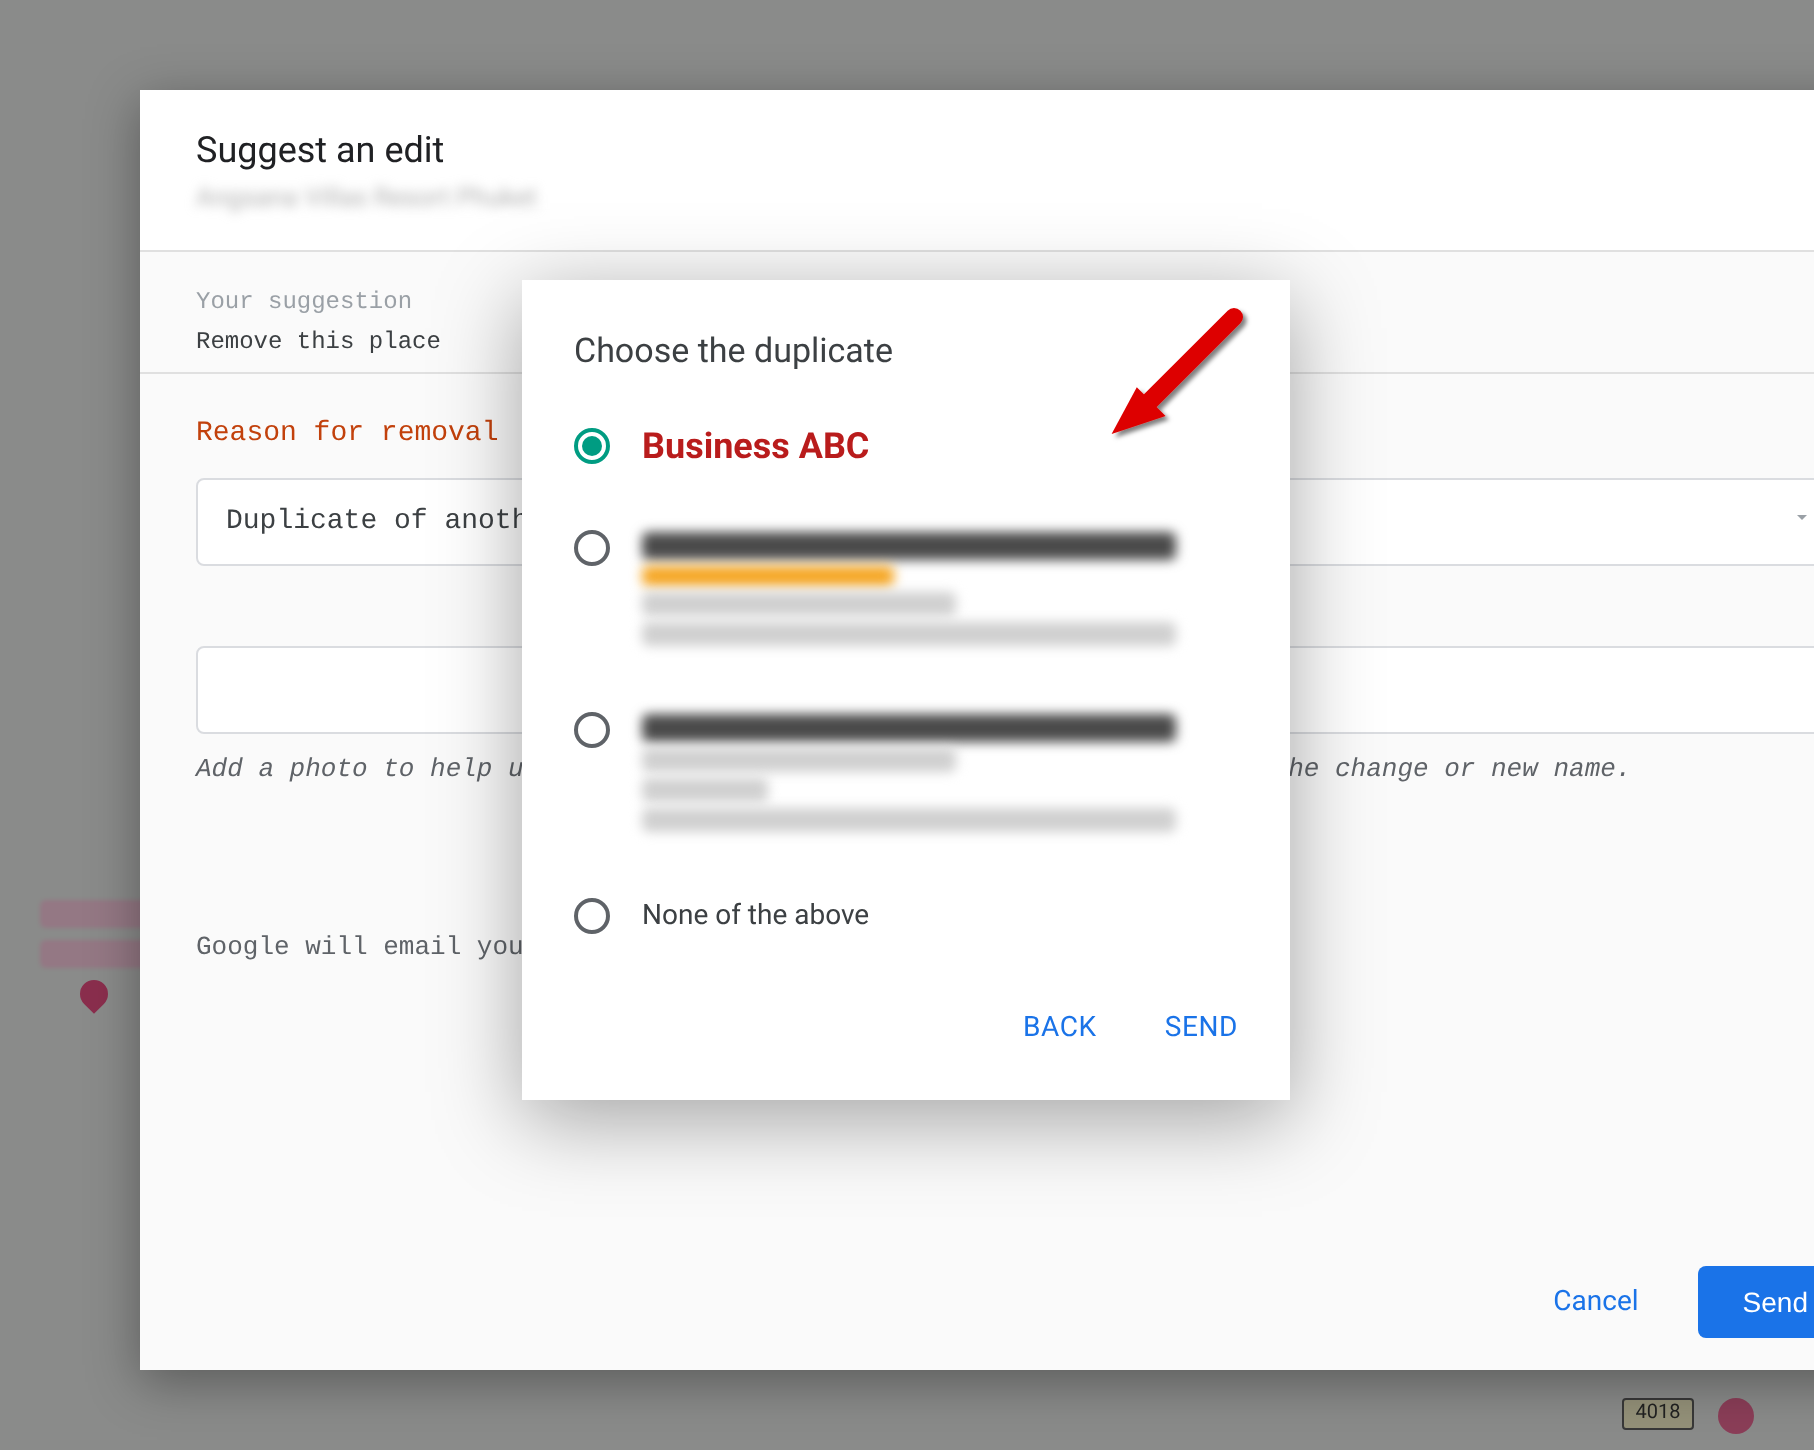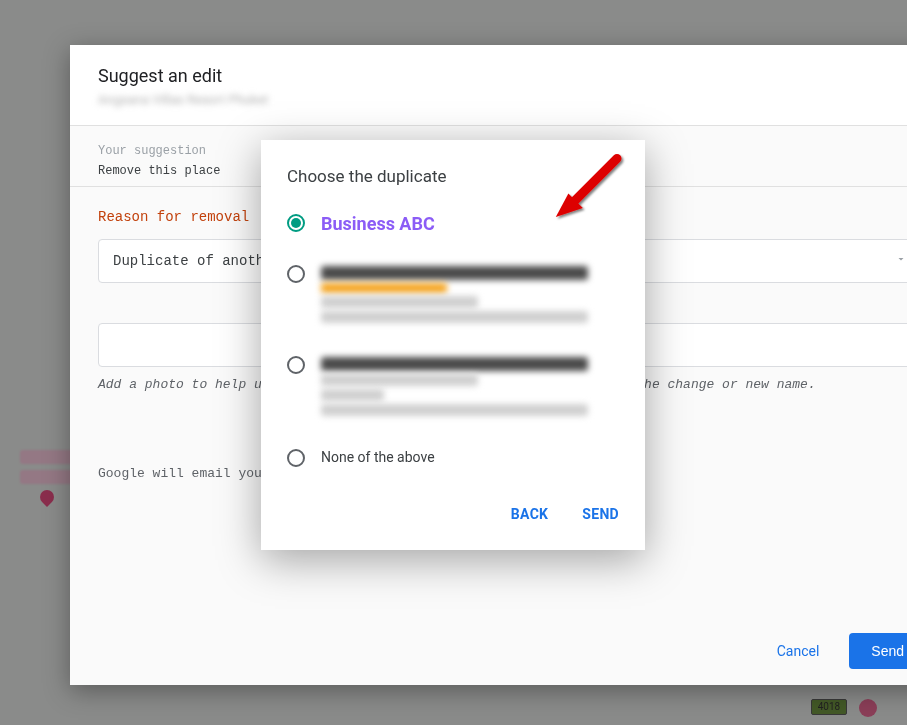--- a/index.html
+++ b/index.html
@@ -7,21 +7,21 @@
   .map-bg {
     position: absolute; inset: 0;
     background: #e8ebe8;
   }
   .map-bg .water { position: absolute; background: #a3ccff; }
   .map-bg .w1 { top: 120px; right: 0; width: 70px; height: 90px; border-radius: 40% 0 0 60%; }
   .map-bg .w2 { top: 380px; right: 0; width: 60px; height: 120px; border-radius: 50% 0 0 50%; }
   .map-bg .pin { position: absolute; left: 40px; top: 490px; width: 14px; height: 14px; background: #e91e63; border-radius: 50% 50% 50% 0; transform: rotate(-45deg); }
   .map-bg .pink { position: absolute; left: 20px; top: 450px; width: 60px; height: 14px; background: #ffc0db; border-radius: 3px; filter: blur(1px); }
   .map-bg .pink2 { top: 470px; width: 55px; }
-  .map-bg .badge { position: absolute; bottom: 10px; right: 60px; width: 36px; height: 16px; background: #4d7c0f; border: 1px solid #333; border-radius: 2px; font-size: 10px; text-align: center; line-height: 14px; }
+  .map-bg .badge { position: absolute; bottom: 10px; right: 60px; width: 36px; height: 16px; background: #fef9c3; border: 1px solid #333; border-radius: 2px; font-size: 10px; text-align: center; line-height: 14px; }
   .map-bg .hdot { position: absolute; bottom: 8px; right: 30px; width: 18px; height: 18px; background: #ec407a; border-radius: 50%; }
   .map-bg .streetlabel { position: absolute; bottom: 145px; right: 15px; font-size: 10px; color: #888; transform: rotate(-8deg);}
   .overlay-dim { position: absolute; inset: 0; background: rgba(60,60,60,0.55); }
 
   .panel {
     position: absolute;
     left: 70px; top: 45px;
     width: 880px; height: 640px;
     background: #fafafa;
     box-shadow: 0 6px 24px rgba(0,0,0,0.35);
@@ -106,33 +106,33 @@
     cursor: pointer;
   }
   .radio {
     width: 18px; height: 18px; border: 2px solid #5f6368; border-radius: 50%;
     flex-shrink: 0; margin-top: 2px;
     display: flex; align-items: center; justify-content: center;
   }
   .radio.selected { border-color: #009c82; }
   .radio.selected::after { content: ''; width: 10px; height: 10px; background: #009c82; border-radius: 50%; }
   .opt-body { flex: 1; min-width: 0; }
-  .opt-title-red { color: #8b5cf6; font-weight: 700; font-size: 18px; line-height: 1.3; }
+  .opt-title-red { color: #b91c1c; font-weight: 700; font-size: 18px; line-height: 1.3; }
   .blur-line { height: 12px; background: #d0d0d0; border-radius: 3px; filter: blur(3px); margin: 3px 0; }
   .blur-line.dark { background: #4a4a4a; height: 14px; }
   .blur-line.short { width: 50%; }
   .blur-line.med { width: 85%; }
   .blur-line.stars { background: #f5a623; width: 40%; height: 10px; }
   .opt-plain { font-size: 14px; color: #3c4043; }
 
   .dialog-footer {
     padding: 16px 26px 28px 26px;
     display: flex; justify-content: flex-end; gap: 34px;
   }
-  .dlg-btn { color: #1a73e8; font-size: 14px; font-weight: 700; cursor: pointer; letter-spacing: 0.3px; }
+  .dlg-btn { color: #1a73e8; font-size: 14px; font-weight: 400; cursor: pointer; letter-spacing: 0.3px; }
 
   
   .arrow {
     position: absolute;
     left: 545px; top: 145px;
     width: 90px; height: 90px;
     pointer-events: none;
   }
 </style>
 </head>

